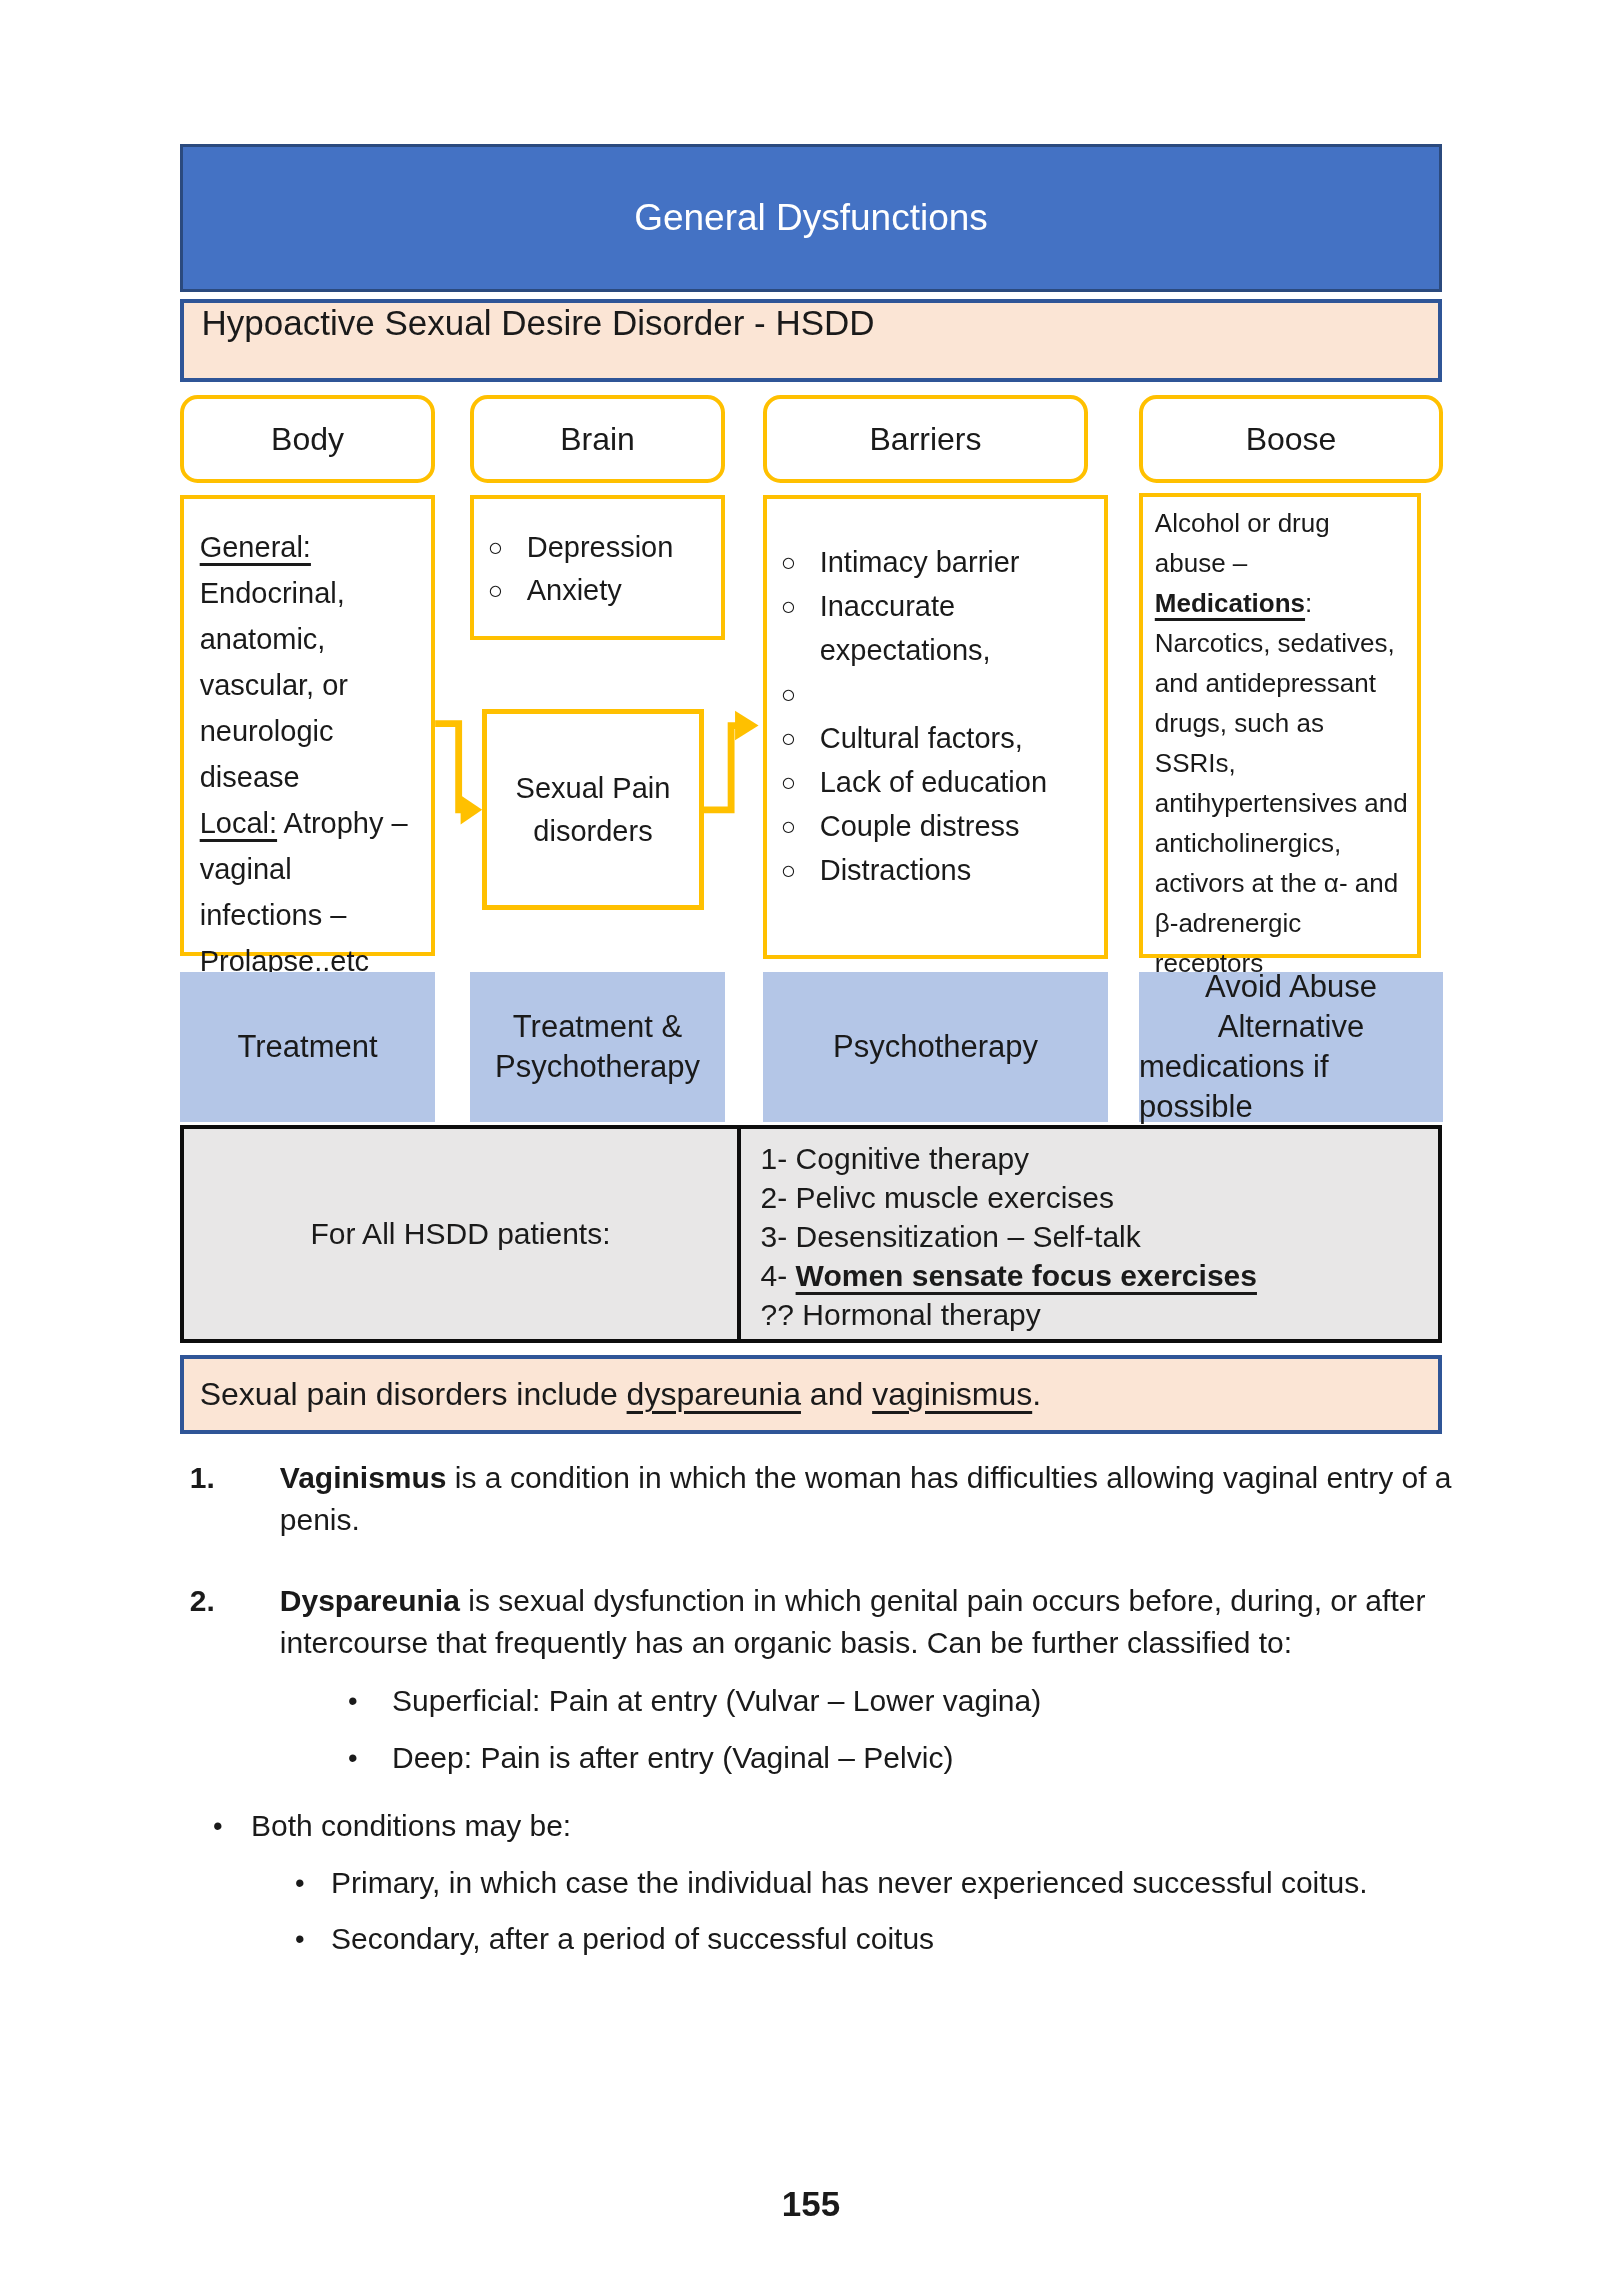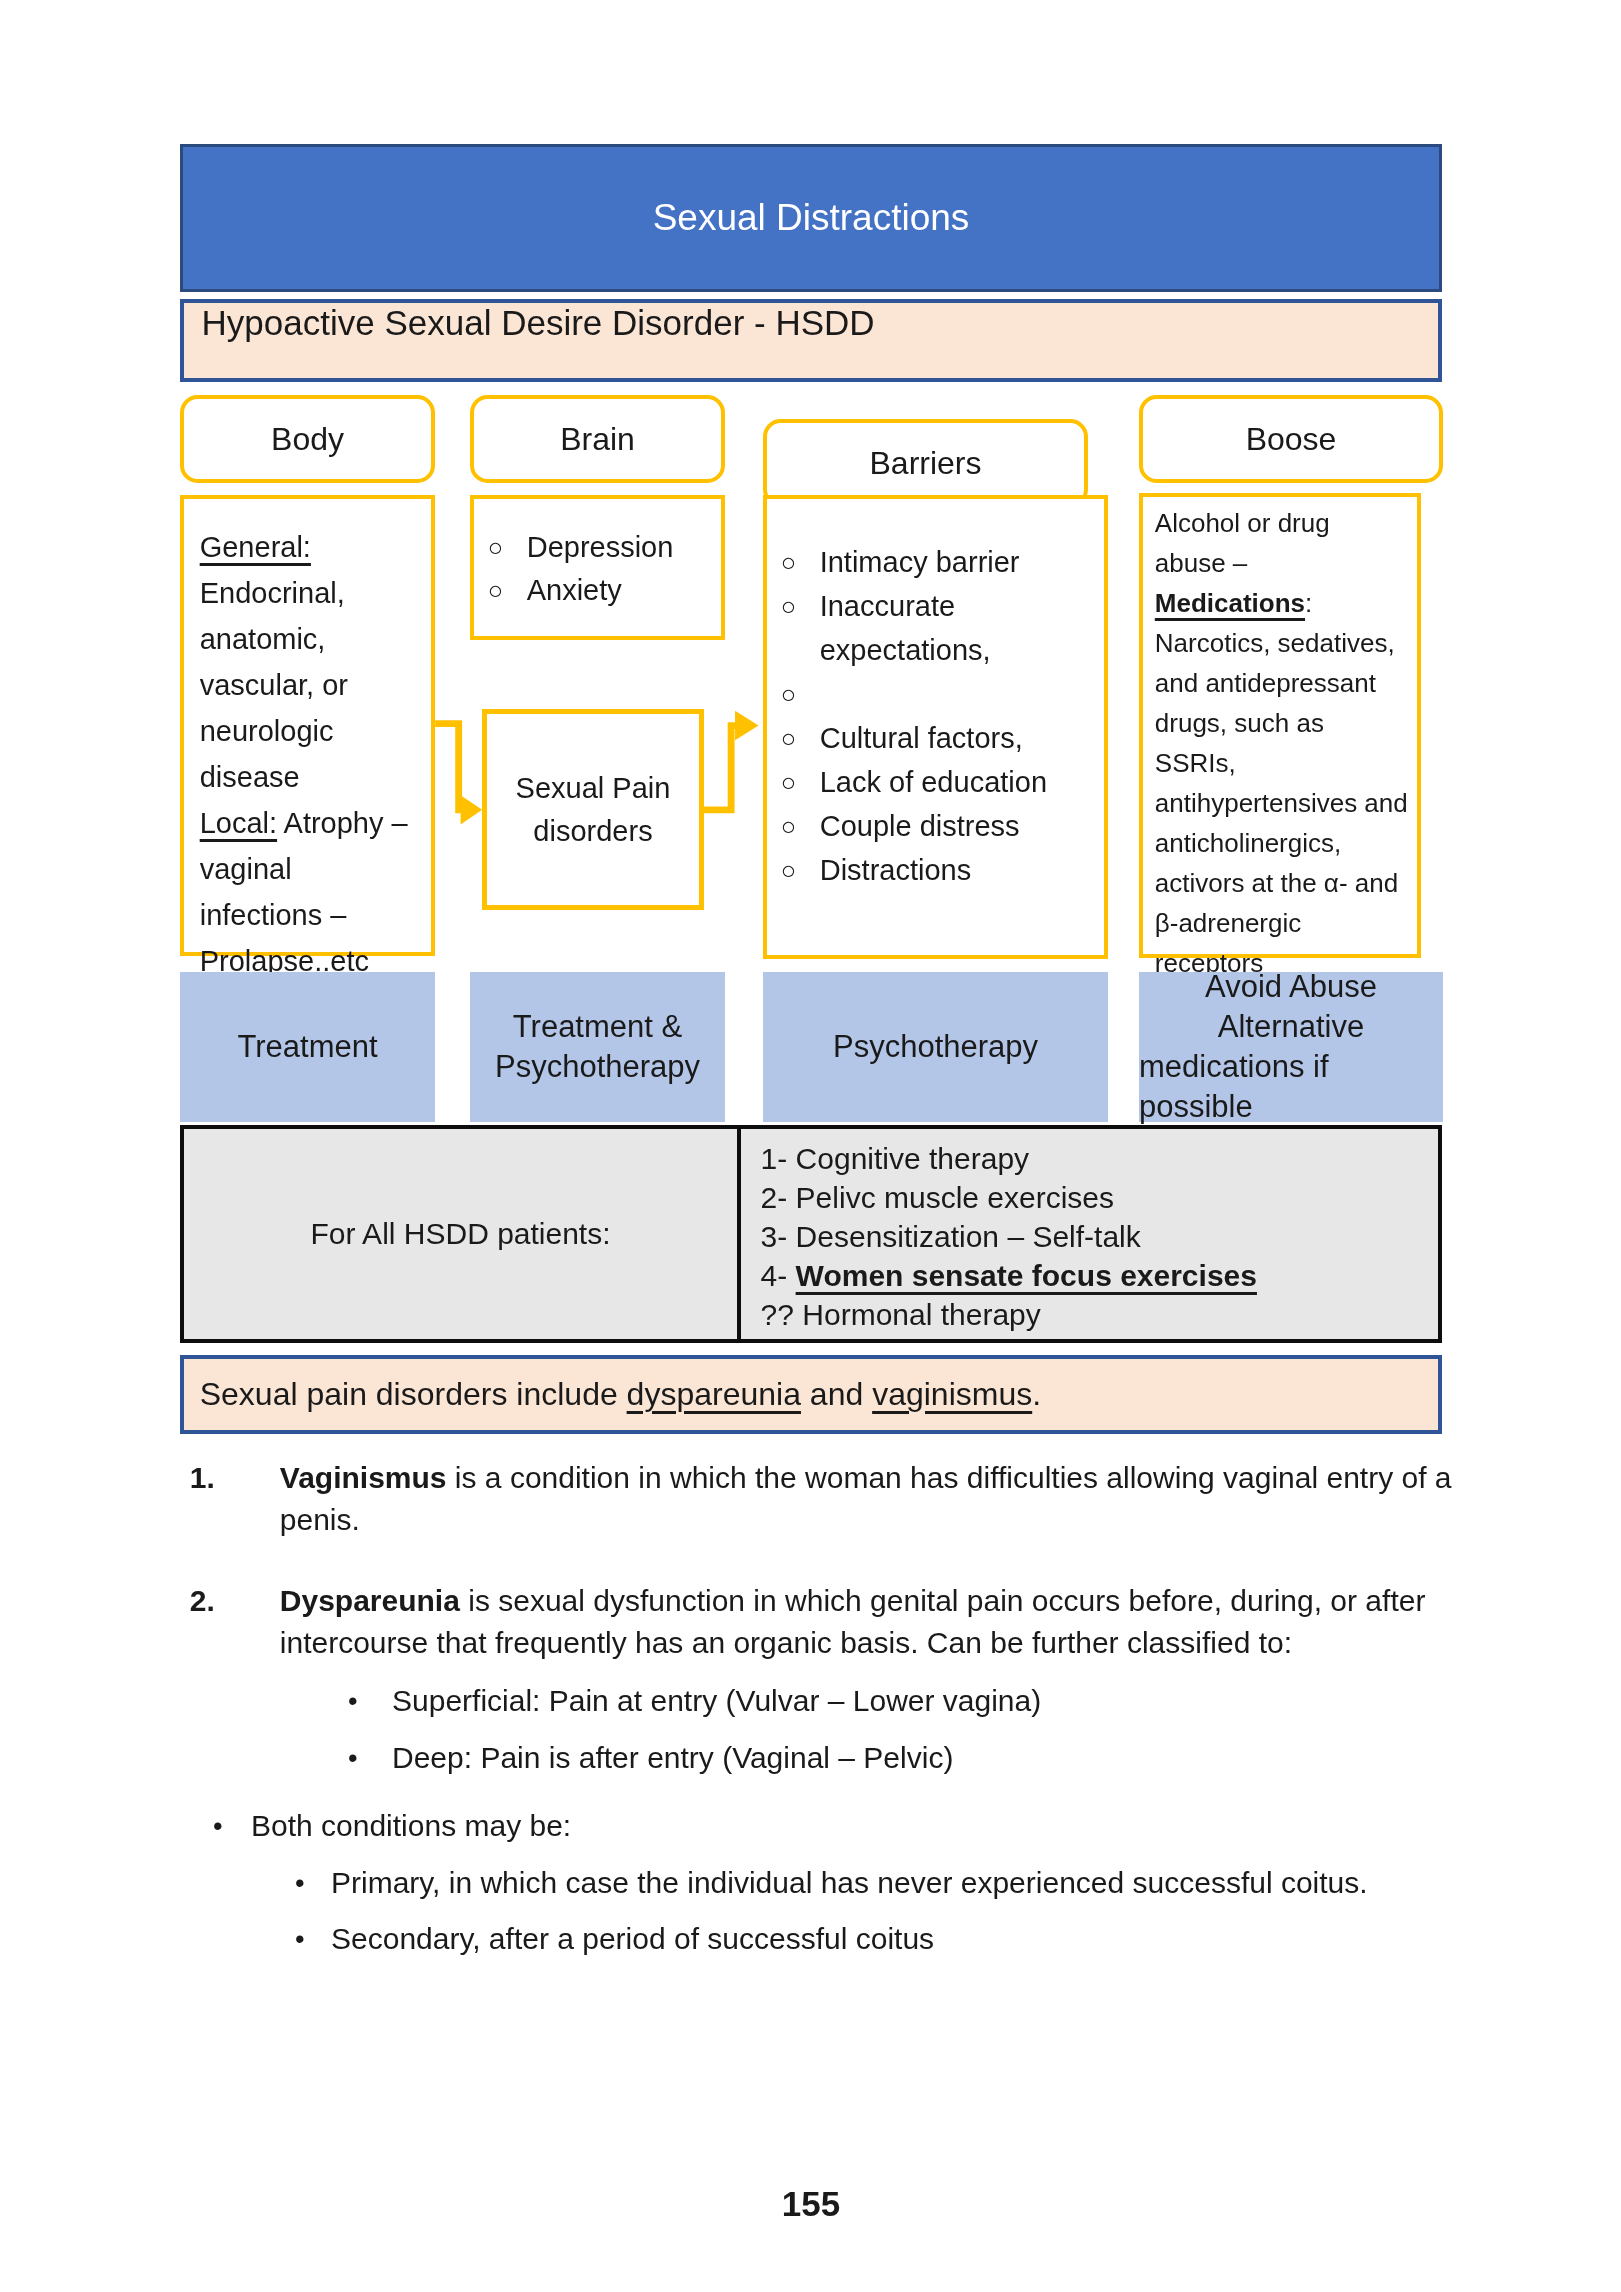--- a/index.html
+++ b/index.html
@@ -99,33 +99,33 @@
     text-align:center;font-size:35px;font-weight:bold;
   }
   svg.connectors{position:absolute;left:0;top:0;pointer-events:none;}
 </style>
 </head>
 <body>
 
 <div class="sheet">
 
   <div class="abs title-bar">
-    <span>Sexual Distractions</span>
+    <span>General Dysfunctions</span>
   </div>
   <div class="abs subtitle-bar">
     <span>Hypoactive Sexual Desire Disorder - HSDD</span>
   </div>
 
   <div class="abs col-header" style="left:180px;width:255px;">
     <span>Body</span>
   </div>
   <div class="abs col-header" style="left:470px;width:255px;">
     <span>Brain</span>
   </div>
-  <div class="abs col-header" style="left:763px;width:325px;margin-top:24px;">
+  <div class="abs col-header" style="left:763px;width:325px;">
     <span>Barriers</span>
   </div>
   <div class="abs col-header" style="left:1139px;width:304px;">
     <span>Boose</span>
   </div>
 
   <div class="abs note-box body-box">
     <span class="u">General:</span><span> Endocrinal, anatomic, vascular, or neurologic disease</span><br>
     <span class="u">Local:</span><span> Atrophy – vaginal infections – Prolapse..etc</span>
   </div>

